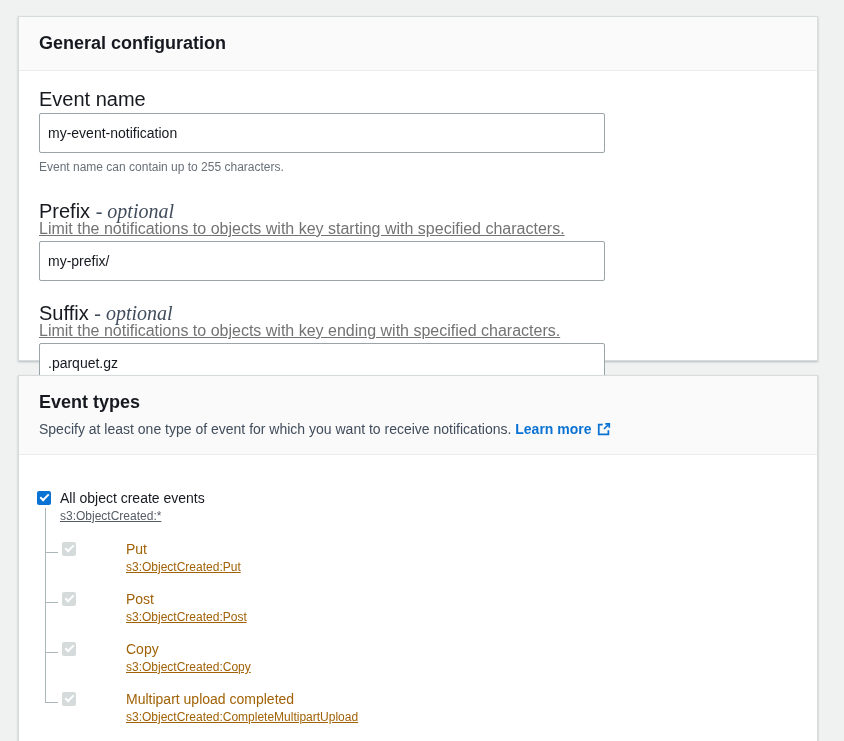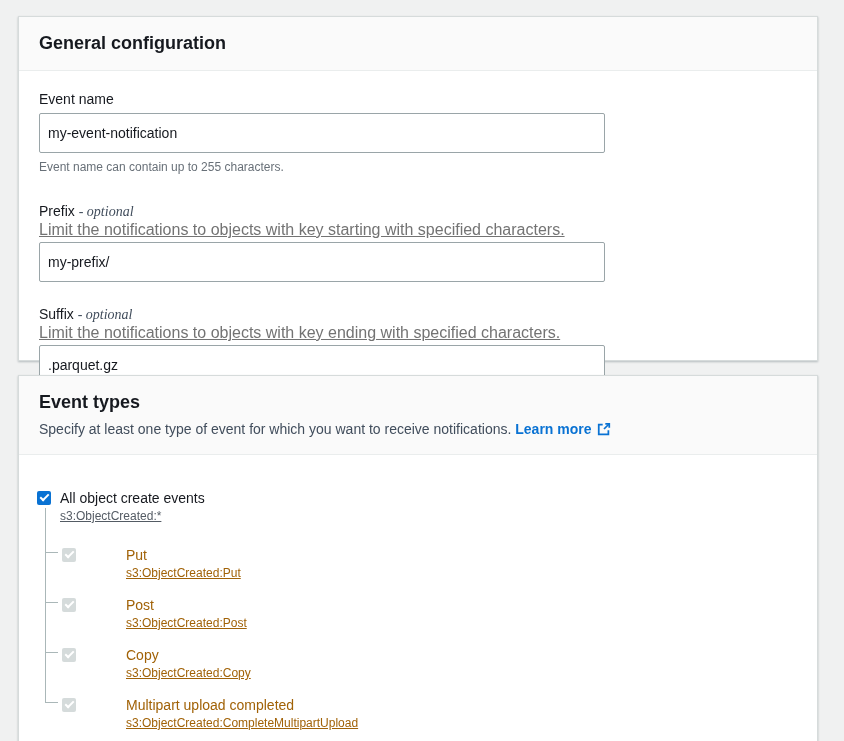--- a/index.html
+++ b/index.html
@@ -33,21 +33,21 @@
     color:#16191f;
   }
   .card-subtitle {
     margin-top:5px;
     font-size:14px;
     line-height:20px;
     color:#414d5c;
   }
   .card-body { padding:18px 20px; }
 
-  .field-label { font-size:14px; line-height:20px; color:#16191f; }
+  .field-label { font-size:20px; line-height:20px; color:#16191f; }
   .optional-flag { font-style:italic; color:#414d5c;font-family:Liberation Serif, serif; }
   .field-desc {
     font-size:16px;
     line-height:16px;
     color:#737373;
     text-decoration:underline;
   }
   .constraint {
     margin-top:6px;
     font-size:12px;
@@ -101,21 +101,21 @@
     border-left:2px solid #ffffff;
     border-bottom:2px solid #ffffff;
     transform:rotate(-45deg);
   }
   .cb-texts { margin-left:9px; }
   .cb-row.child .cb-texts { margin-left:10px; }
   .cb-label { font-size:14px; line-height:20px; color:#16191f; }
   .cb-code  { font-size:12px; line-height:16px; color:#545b64;text-decoration:underline; }
   .cb-row.child .cb-label,
   .cb-row.child .cb-code { color:#a16207;margin-left:40px; }
-  .parent-row { margin-bottom:21px; }
+  .parent-row { margin-bottom:15px; }
 
   .tree-vline {
     position:absolute;
     left:26px; top:53px;
     width:1px; height:194px;
     background:#aab7b8;
   }
   .tree-branch {
     position:absolute;
     left:26px;

